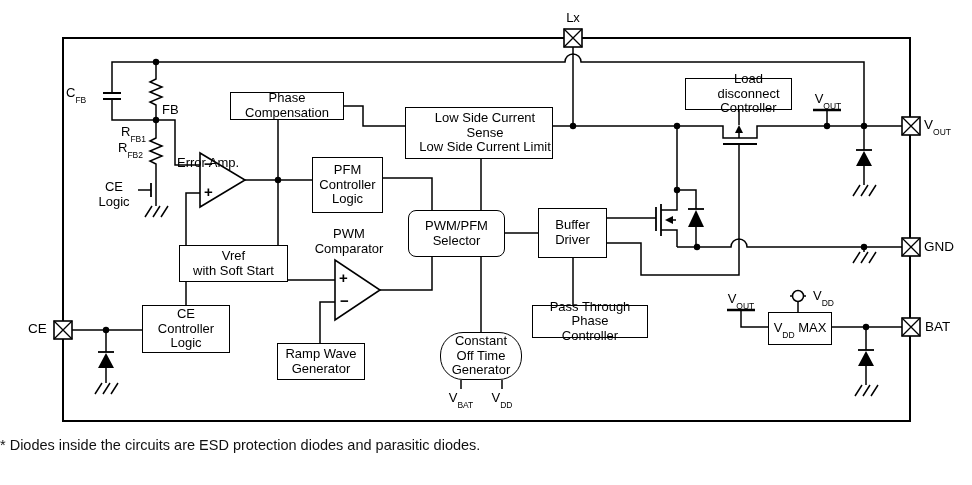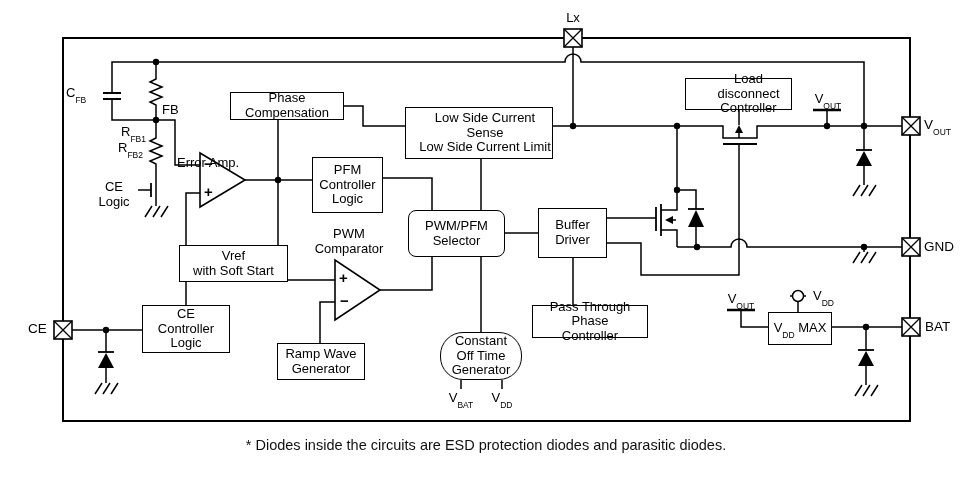--- a/index.html
+++ b/index.html
@@ -7,21 +7,21 @@
           font-family:"Liberation Sans",sans-serif;color:#000;overflow:hidden;}
   #wires{position:absolute;left:0;top:0;}
   .box{position:absolute;box-sizing:border-box;border:1.7px solid #000;background:#fff;
        display:flex;align-items:center;justify-content:center;text-align:center;
        font-size:13px;line-height:1.12;white-space:pre-line;}
   .lbl{position:absolute;font-size:13px;line-height:1.12;white-space:pre-line;}
   .ctr{text-align:center;}
   .pinlbl{position:absolute;font-size:13.5px;line-height:1.1;}
   sub{font-size:8.5px;line-height:0;position:relative;top:2.5px;}
   .sign{position:absolute;font-size:15px;font-weight:bold;line-height:16px;}
-  .caption{position:absolute;left:0;top:437px;width:972px;text-align:center;
+  .caption{position:absolute;left:0;top:437px;width:972px;text-align:left;
            font-size:14.5px;color:#111;}
 </style>
 </head>
 <body>
 
 <div id="canvas">
 
   <svg id="wires" width="972" height="485" viewBox="0 0 972 485">
 
     <rect x="63" y="38" width="847" height="383" fill="none" stroke="#000" stroke-width="2"></rect>

